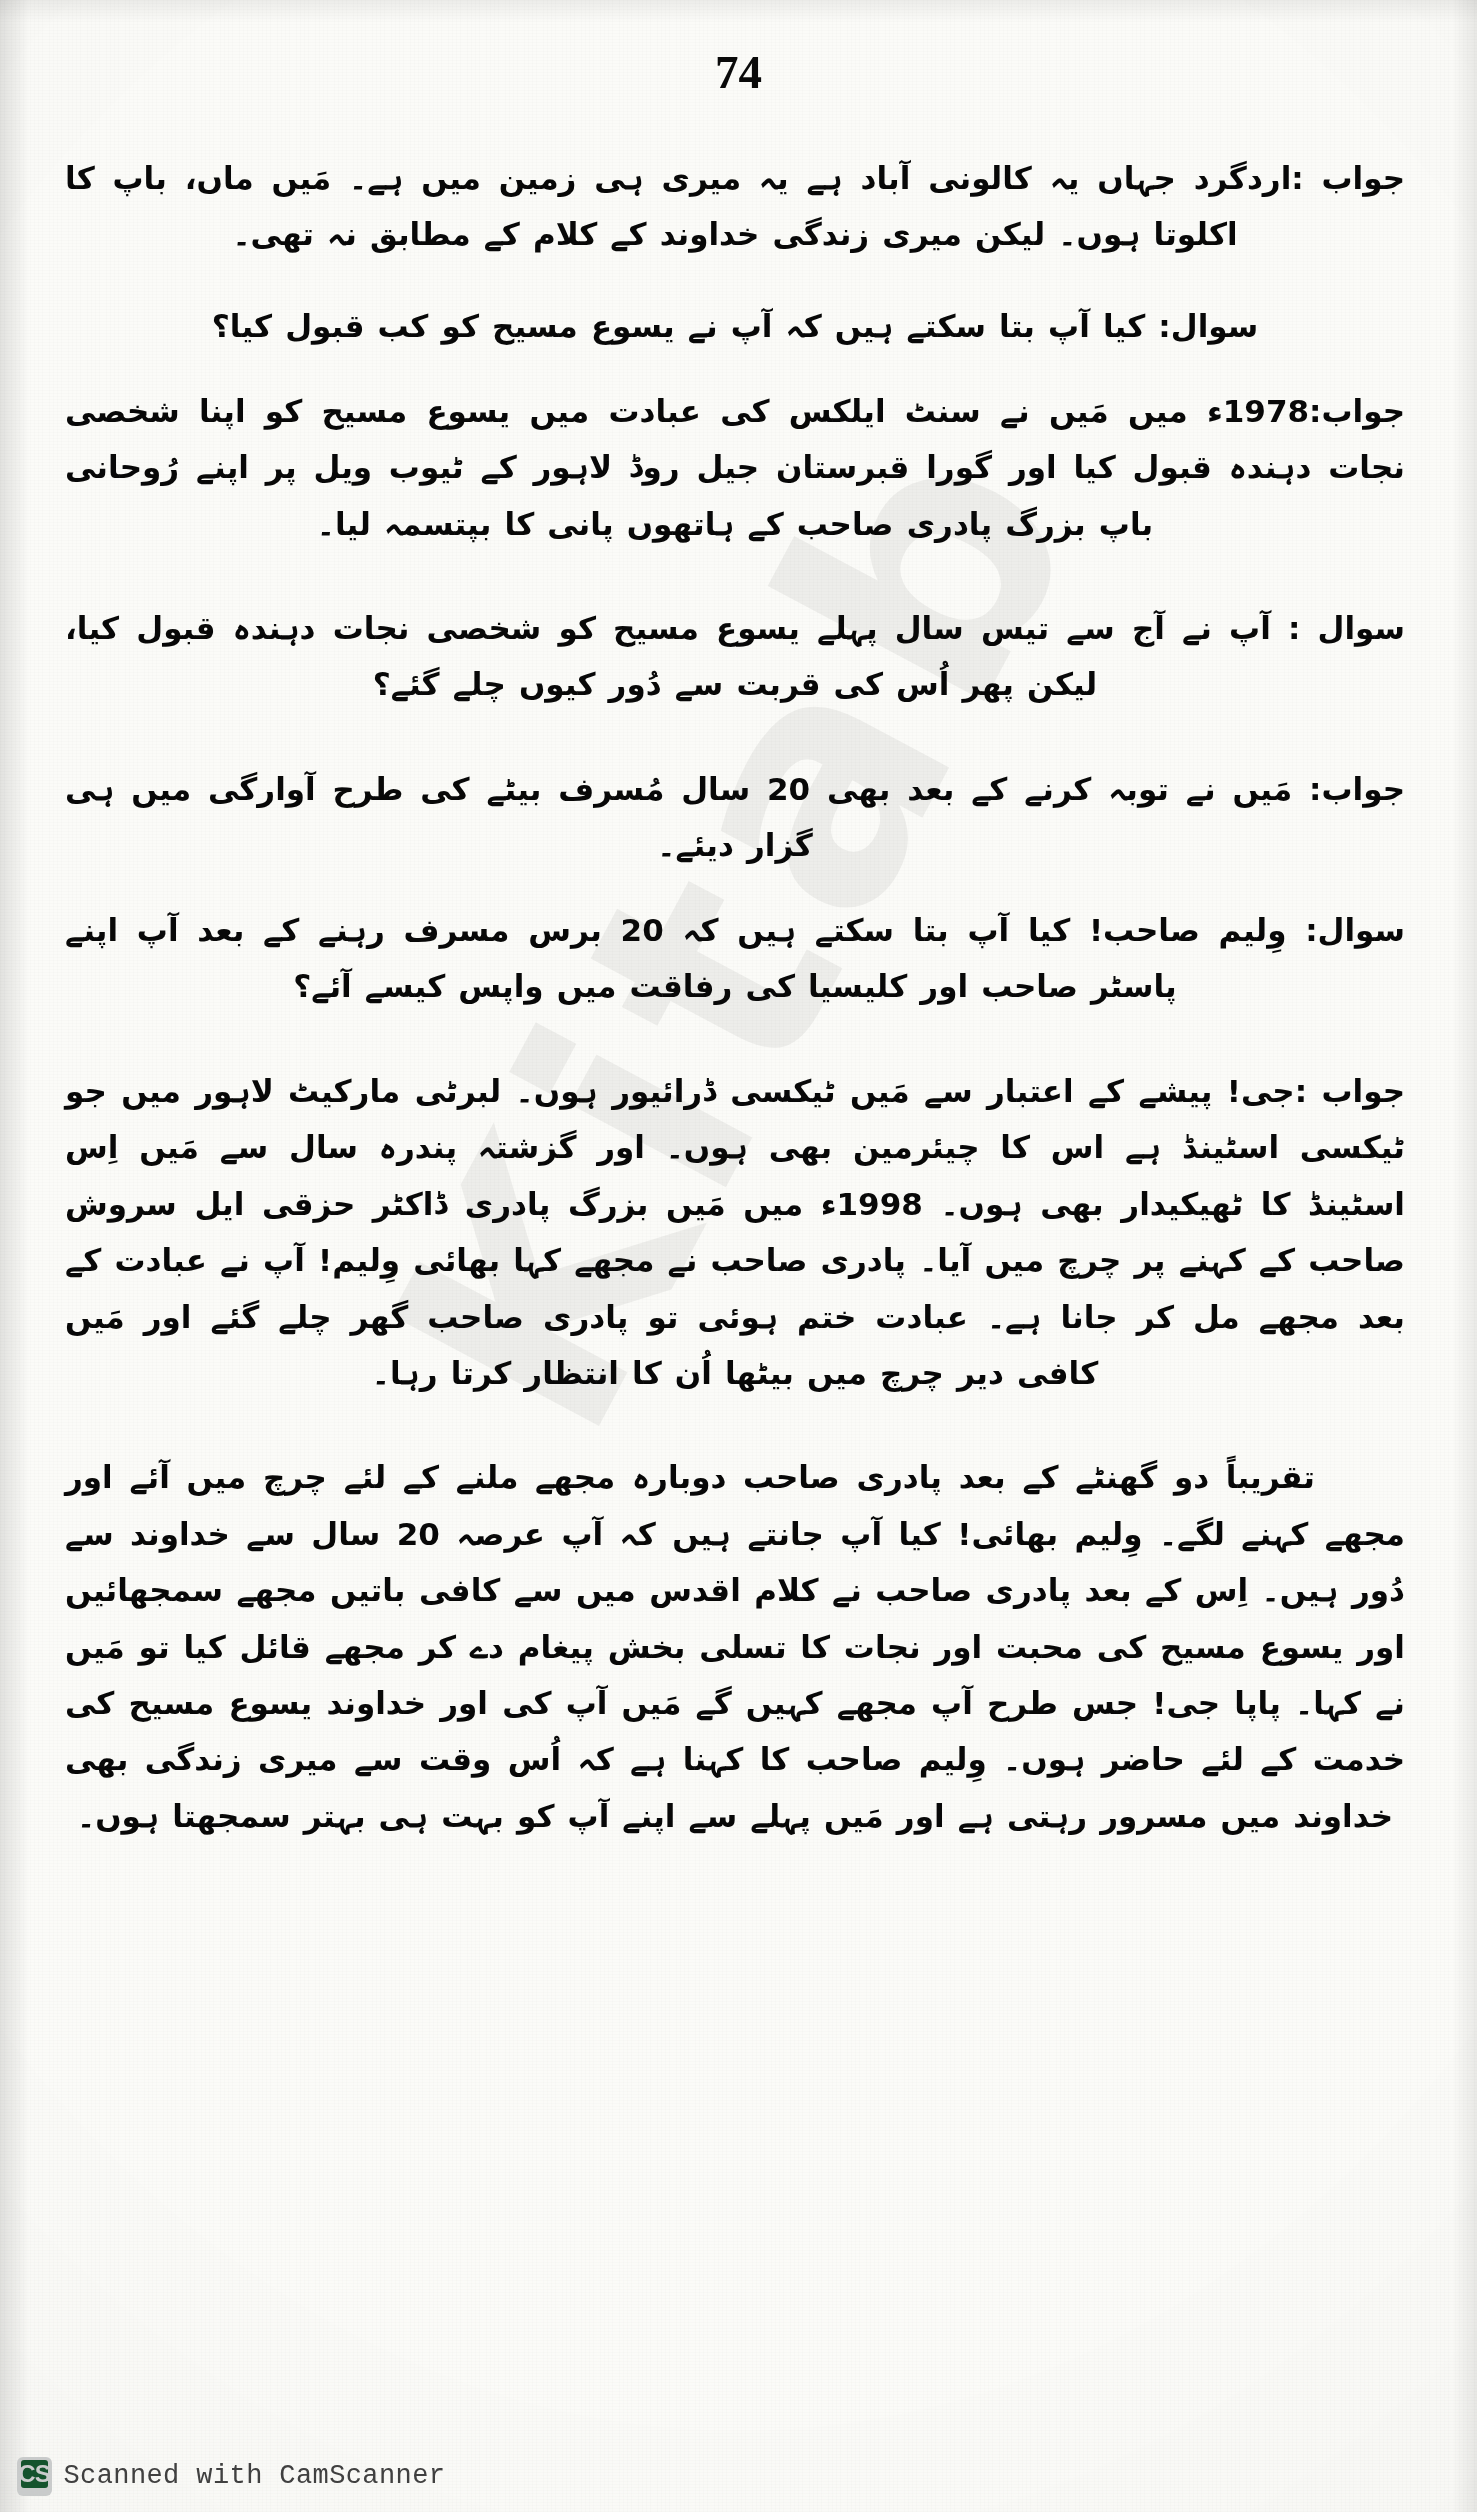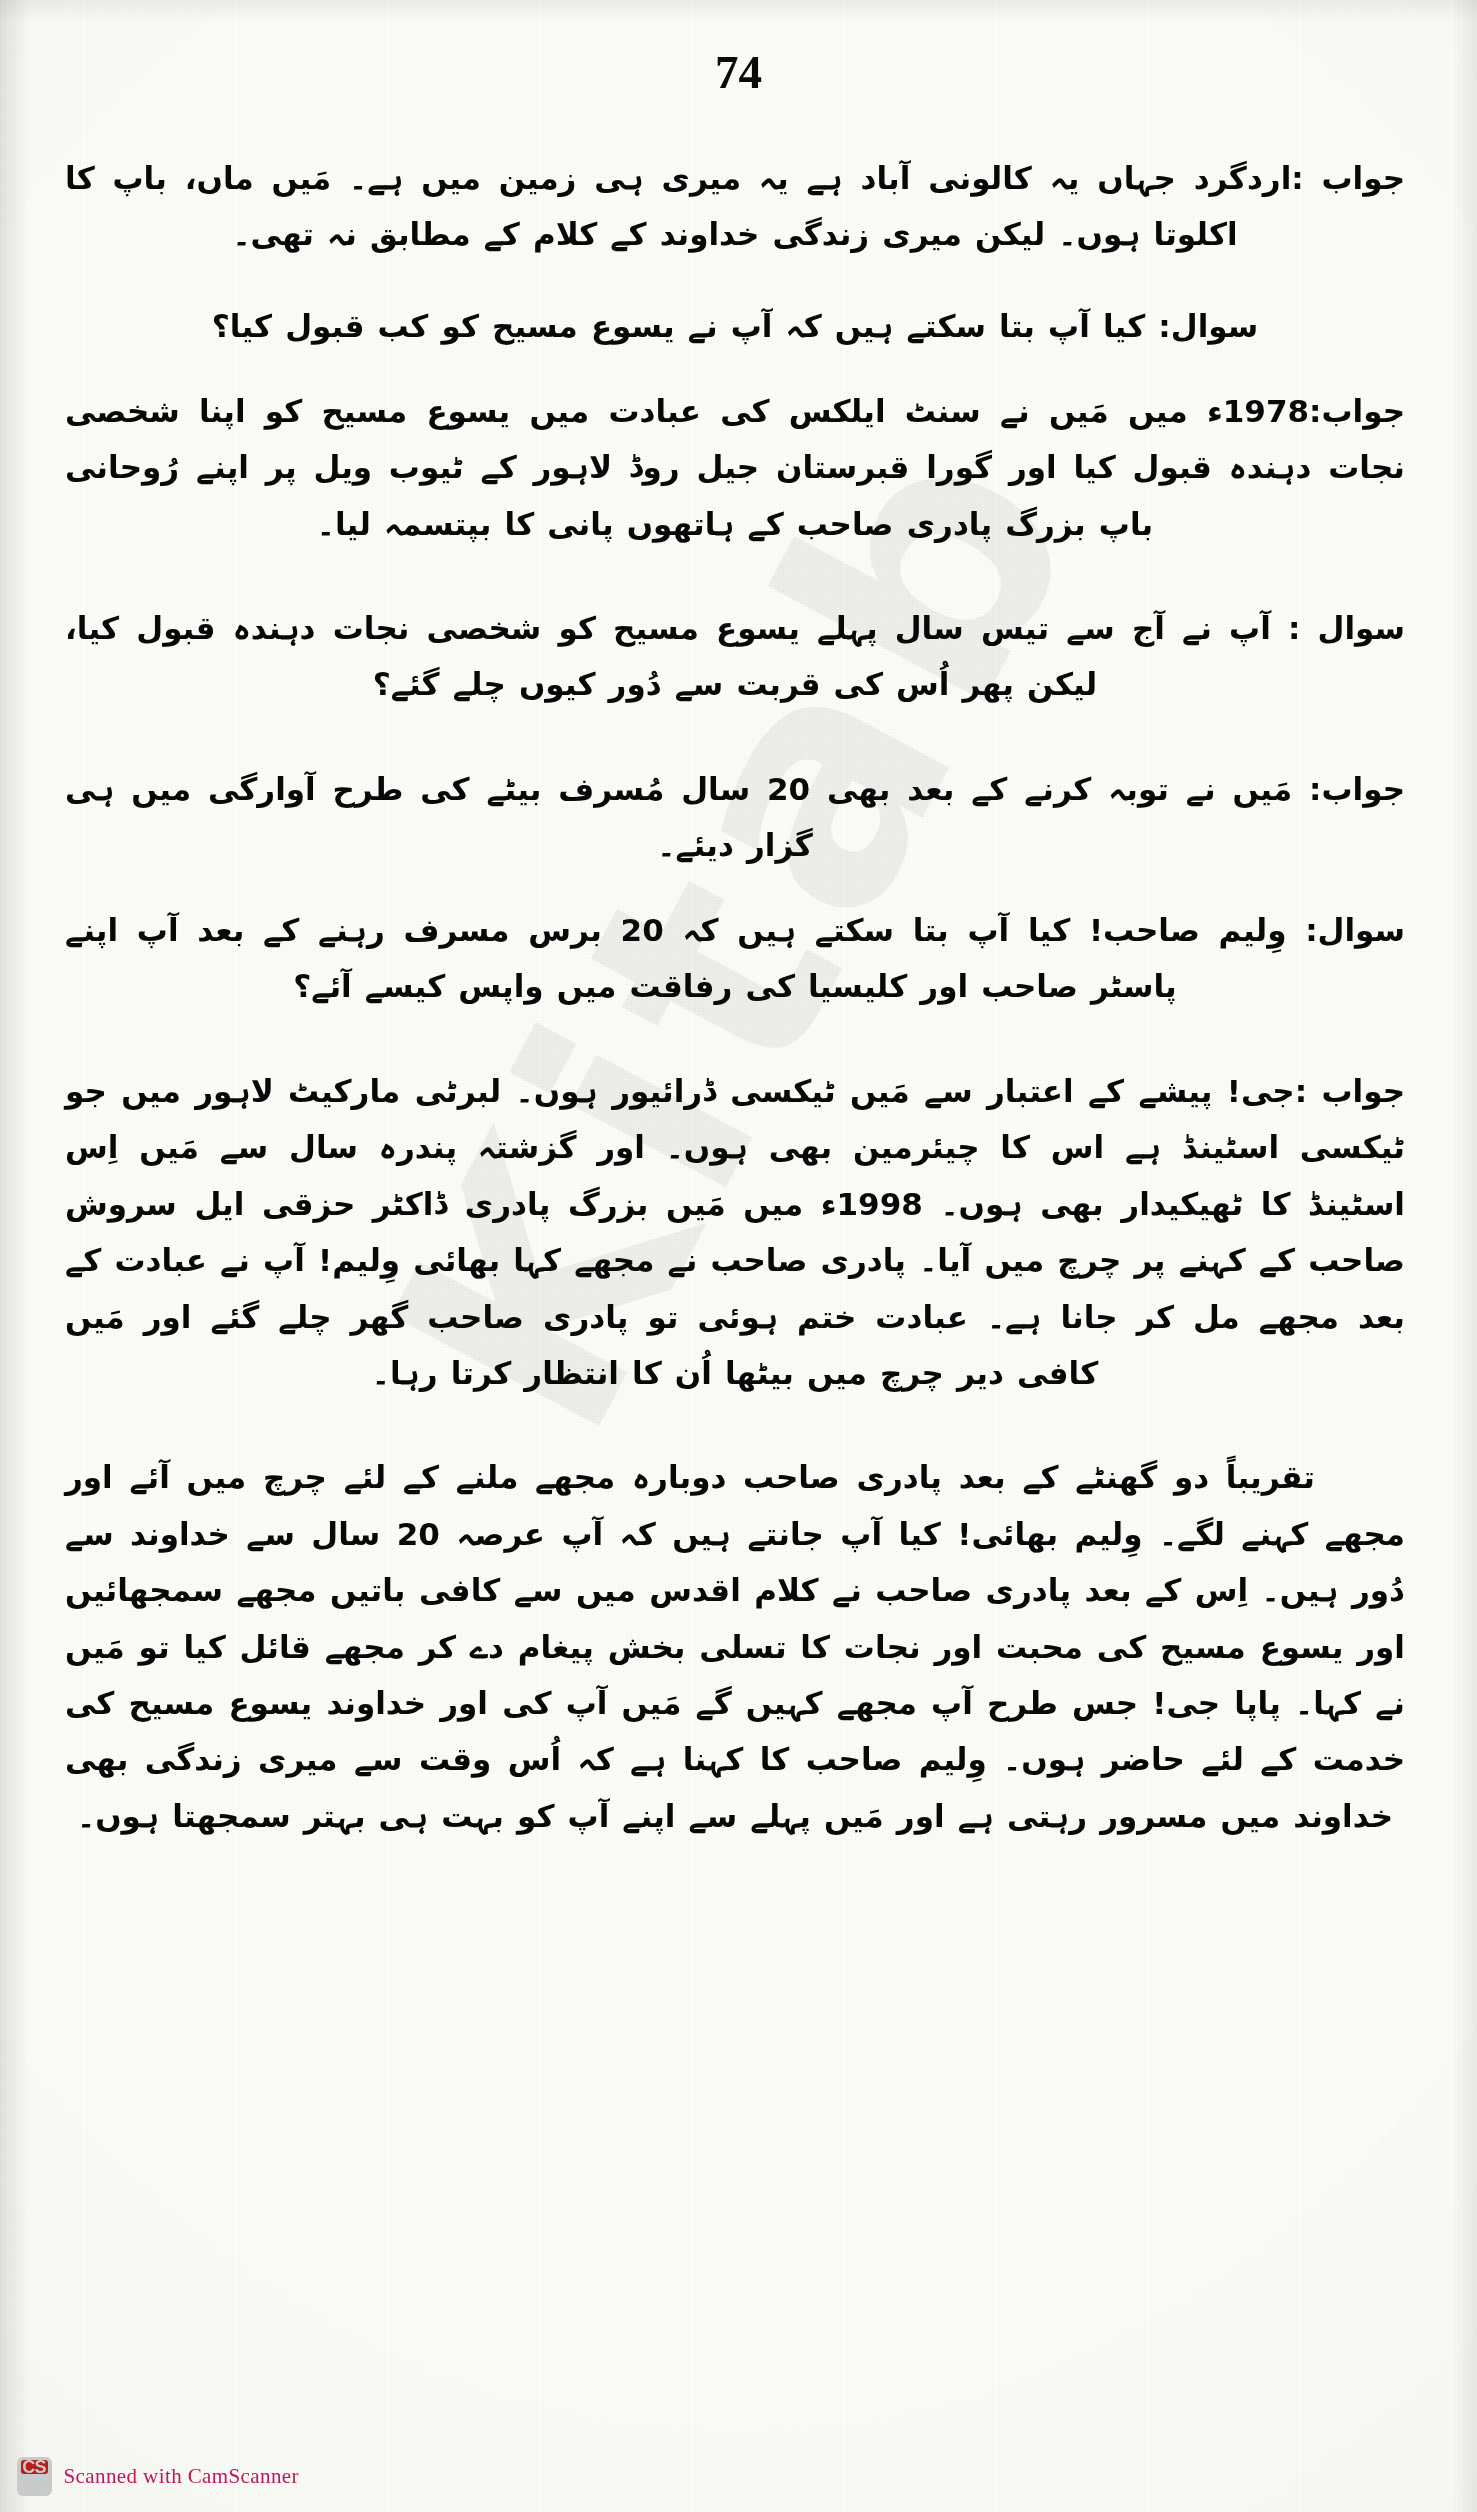--- a/index.html
+++ b/index.html
@@ -136,37 +136,37 @@
     background: #c9cbcb;
     position: relative;
     display: flex;
     align-items: flex-start;
     justify-content: center;
     overflow: hidden;
     flex: 0 0 auto;
   }
   .cs-badge .cs-inner {
     width: 27px;
-    height: 14px;
+    height: 28px;
     margin-top: 3.8px;
-    background: #b91c1c;
+    background: #14532d;
     border-radius: 3px;
     display: flex;
     align-items: center;
     justify-content: center;
     font-family: "Liberation Sans", sans-serif;
     font-weight: 700;
-    font-size: 18px;
+    font-size: 24px;
     color: #c9cbcb;
     letter-spacing: -0.8px;
   }
   .cs-text {
-    font-family: Liberation Serif, serif;
-    font-size: 21px;
-    color: #be185d;
+    font-family: Liberation Mono, monospace;
+    font-size: 27px;
+    color: #404040;
     letter-spacing: 0.4px;
     white-space: nowrap;
   }
 </style>
 </head>
 <body>
 
 <div id="page">
 
   <div class="watermark">Kitab</div>

